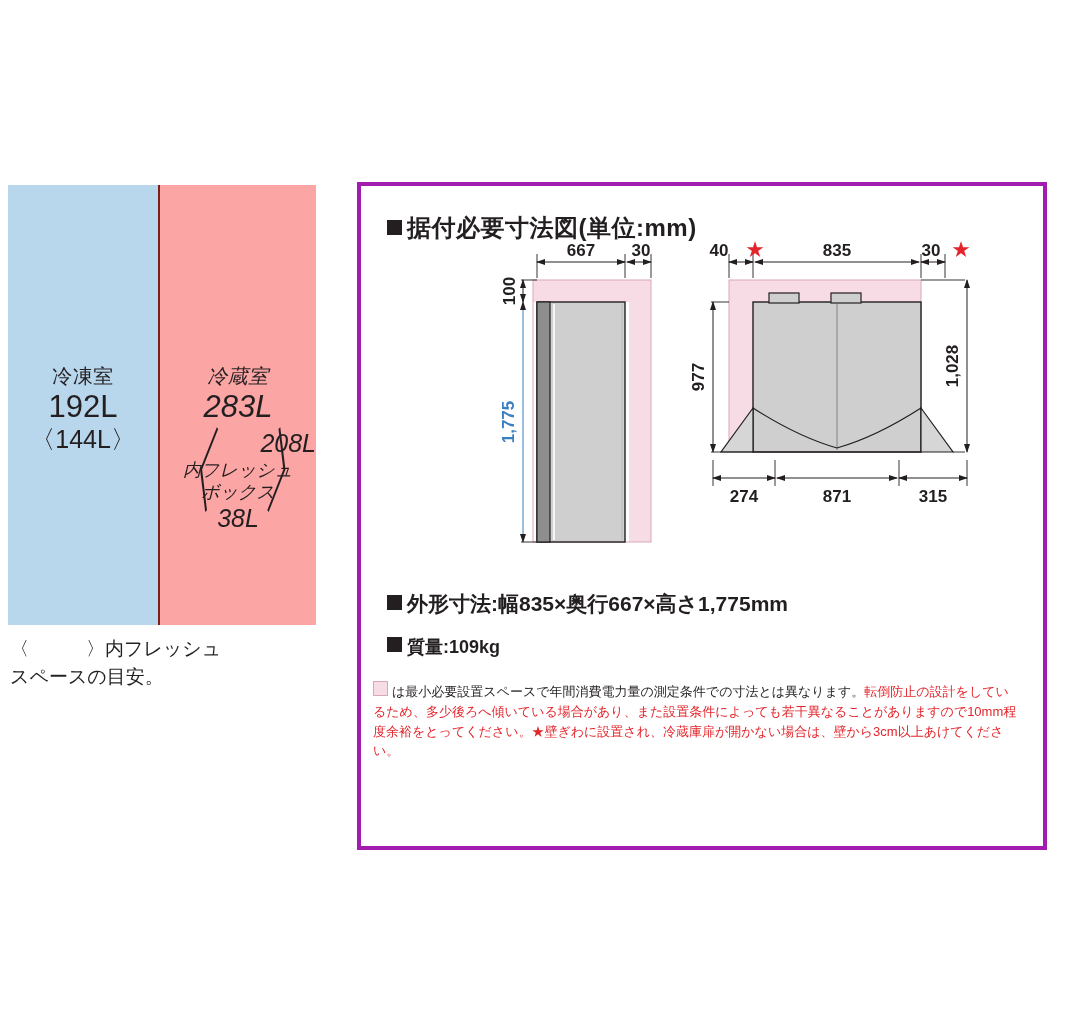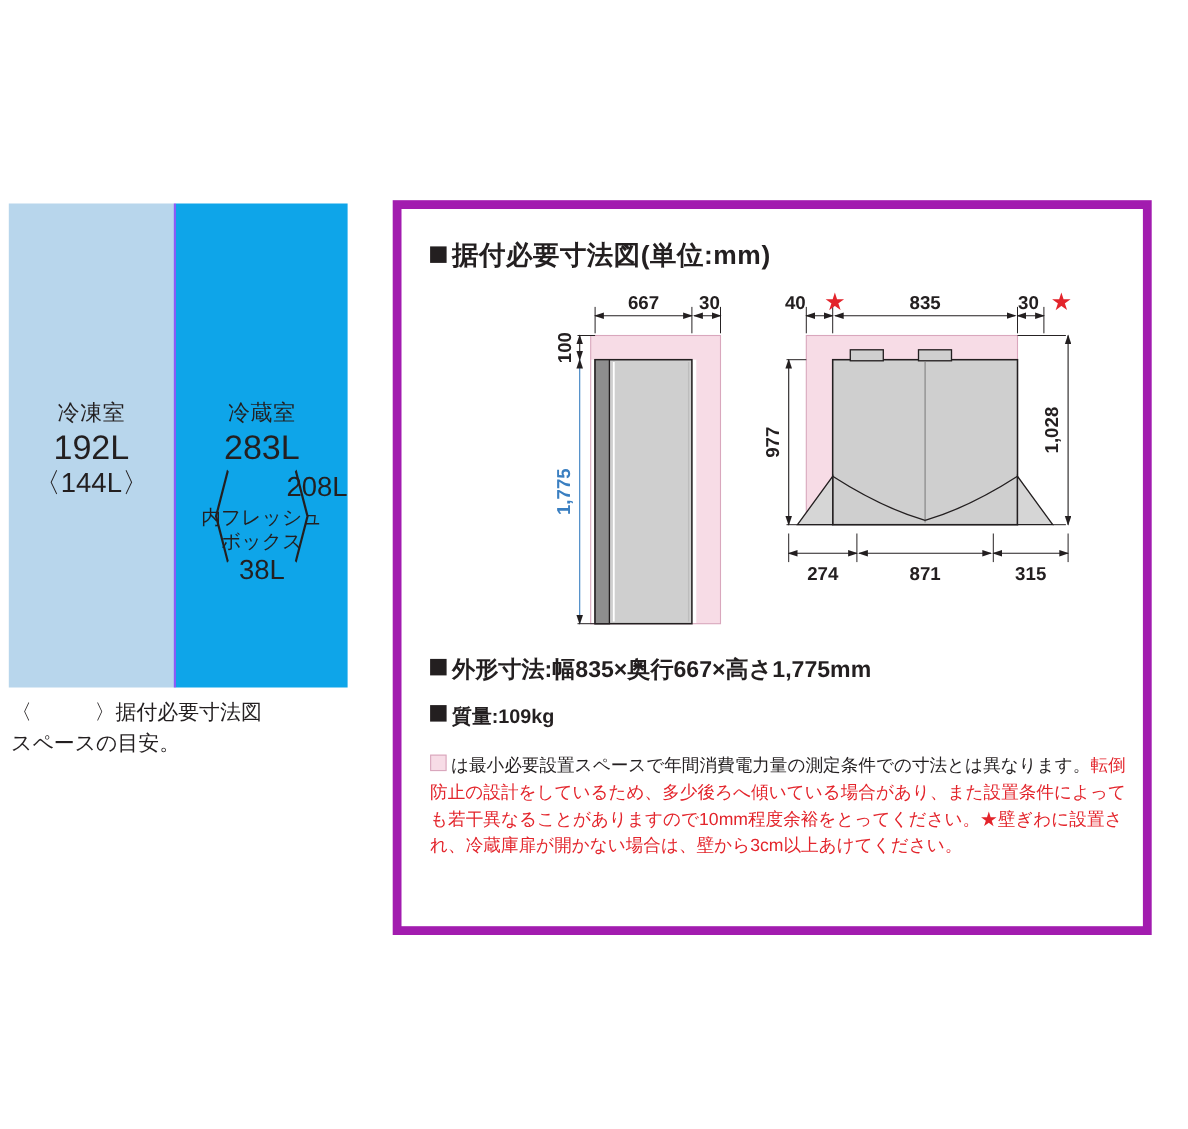--- a/index.html
+++ b/index.html
@@ -26,25 +26,26 @@
     display: flex;
   }
   .cap-col {
     position: relative;
     height: 100%;
     box-sizing: border-box;
   }
   #freezer-col {
     width: 159px;
     background: #b8d6ec;
-    border-right: 2px solid #8b5cf6;
+    border-right: 2px solid #7f1d1d;
   }
   #fridge-col {
     width: 163px;
-    background: #0ea5e9;
+    background: #fca5a5;
+    font-style: italic;
   }
   .cap-text {
     position: absolute;
     left: 0;
     width: 100%;
     text-align: center;
     line-height: 1.18;
     color: #231f20;
   }
   #freezer-text { top: 180px; }
@@ -80,21 +81,21 @@
     color: #231f20;
   }
 
   
   #spec-box {
     position: absolute;
     left: 357px;
     top: 182px;
     width: 690px;
     height: 668px;
-    border: 8px solid #a21caf;
+    border: 4px solid #a21caf;
     box-sizing: border-box;
     background: #ffffff;
   }
   #spec-title {
     position: absolute;
     left: 26px;
     top: 26px;
     font-size: 24px;
     font-weight: bold;
     letter-spacing: 0.5px;
@@ -105,21 +106,21 @@
     height: 15px;
     background: #231f20;
     margin-right: 5px;
     vertical-align: 1px;
   }
 
   
   #drawings {
     position: absolute;
     left: 0;
-    top: 65px;
+    top: 44px;
     width: 100%;
     height: 520px;
   }
 
   
   #spec-dim {
     position: absolute;
     left: 26px;
     top: 404px;
     font-size: 21px;
@@ -127,24 +128,24 @@
   }
   #spec-weight {
     position: absolute;
     left: 26px;
     top: 449px;
     font-size: 18px;
     font-weight: bold;
   }
   #note-block {
     position: absolute;
-    left: 26px;
+    left: 12px;
     top: 495px;
     width: 644px;
-    font-size: 16px;
+    font-size: 13px;
     line-height: 1.52;
     color: #231f20;
   }
   .pinksq {
     display: inline-block;
     width: 15px;
     height: 15px;
     background: #f7dce6;
     border: 1px solid #d9a7bd;
     box-sizing: border-box;
@@ -177,21 +178,21 @@
         <div class="cap-sub" style="padding-top:2px;text-align:right;">208L</div>
         <div class="cap-small">内フレッシュ</div>
         <div class="cap-small">ボックス</div>
         <div class="cap-sub">38L</div>
       </div>
     </div>
   </div>
 </div>
 
 <div id="capacity-note">
-  <div>〈　　　〉据付必要寸法図</div>
+  <div>〈　　　〉内フレッシュ</div>
   <div>スペースの目安。</div>
 </div>
 
 <div id="spec-box">
 
   <div id="spec-title">
     <span class="sqmark"></span><span>据付必要寸法図(単位:mm)</span>
   </div>
 
   <div id="drawings">

